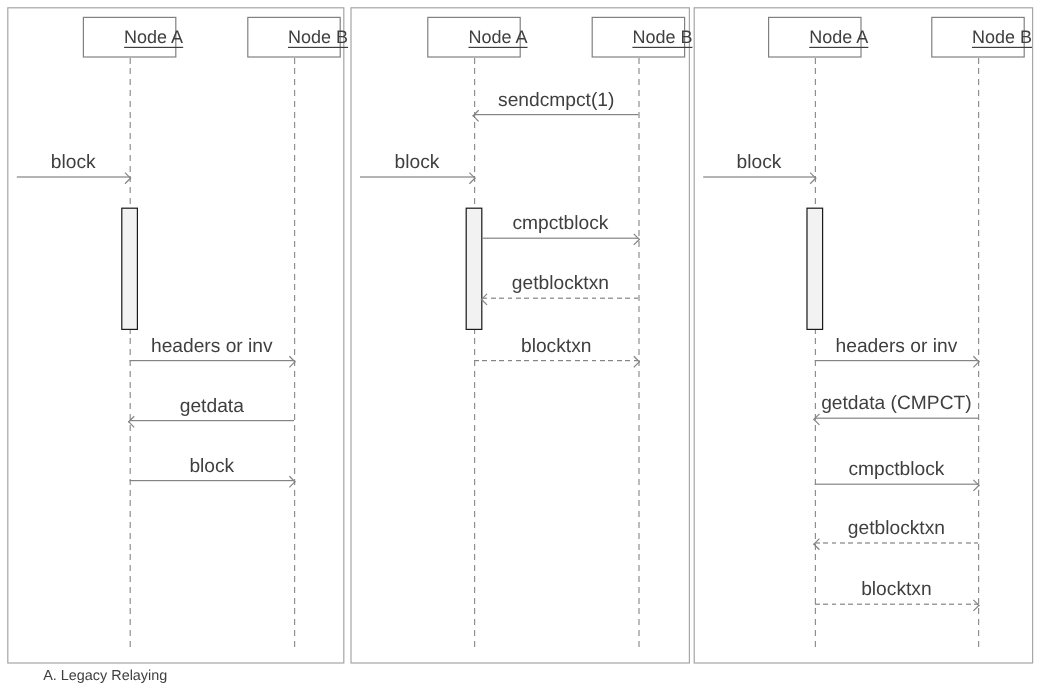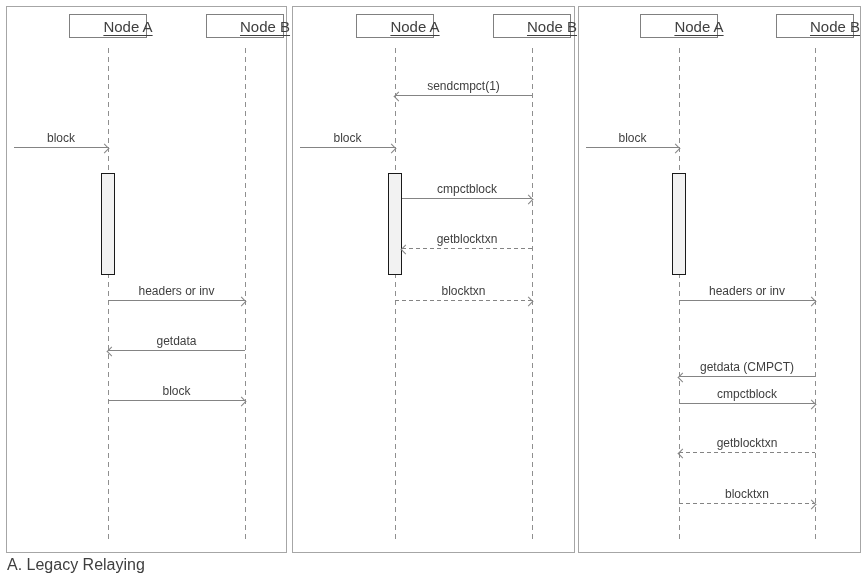--- a/index.html
+++ b/index.html
@@ -25,21 +25,21 @@
   .panel {
     position: absolute;
     top: 6px;
     height: 547px;
     border: 1px solid var(--panel-border);
     background: #ffffff;
   }
   .nodebox {
     position: absolute;
     width: 78px;
-    height: 24px;
+    height: 34px;
     border: 1px solid var(--box-border);
     background: #ffffff;
     display: flex;
     align-items: center;
     justify-content: center;
     padding-left: 40px;
   }
   .nodelabel {
     font-size: 15px;
     color: var(--text);
@@ -61,21 +61,21 @@
   .msg {
     position: absolute;
     height: 23px;
   }
   .msg-label {
     position: absolute;
     left: -20px;
     right: -20px;
     bottom: 4px;
     text-align: center;
-    font-size: 12px;
+    font-size: 16px;
     color: var(--text);
     white-space: nowrap;
     line-height: 1;
   }
   .msg-line {
     position: absolute;
     left: 0;
     right: 0;
     bottom: 0;
     height: 1px;
@@ -97,23 +97,24 @@
     transform: rotate(45deg);
   }
   .chev.left {
     left: 0;
     border-top: 1px solid var(--line);
     border-left: 1px solid var(--line);
     transform: rotate(-45deg);
   }
   .caption {
     position: absolute;
-    font-size: 16px;
+    font-size: 12px;
     color: var(--text);
     white-space: nowrap;
+    margin-left: 29px;
   }
 </style>
 </head>
 <body>
 
 <div id="stage">
     <div class="panel" style="left: 6px; top: 6px; width: 281px; height: 547px;">
       <div class="nodebox" style="left: 62px; top: 7px;">
         <div class="nodelabel">Node A</div>
       </div>
@@ -194,21 +195,21 @@
       <div class="msg" style="left: 7px; top: 118px; width: 93px;">
         <div class="msg-label">block</div>
         <div class="msg-line solid"></div>
         <div class="chev right"></div>
       </div>
       <div class="msg" style="left: 100px; top: 271px; width: 136px;">
         <div class="msg-label">headers or inv</div>
         <div class="msg-line solid"></div>
         <div class="chev right"></div>
       </div>
-      <div class="msg" style="left: 100px; top: 319px; width: 136px; margin-top: 28px;">
+      <div class="msg" style="left: 100px; top: 319px; width: 136px;">
         <div class="msg-label">getdata (CMPCT)</div>
         <div class="msg-line solid"></div>
         <div class="chev left"></div>
       </div>
       <div class="msg" style="left: 100px; top: 374px; width: 136px;">
         <div class="msg-label">cmpctblock</div>
         <div class="msg-line solid"></div>
         <div class="chev right"></div>
       </div>
       <div class="msg" style="left: 100px; top: 423px; width: 136px;">

